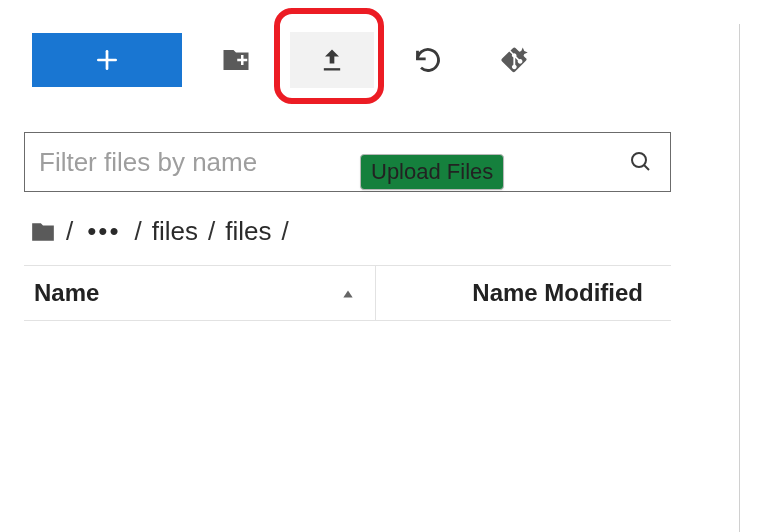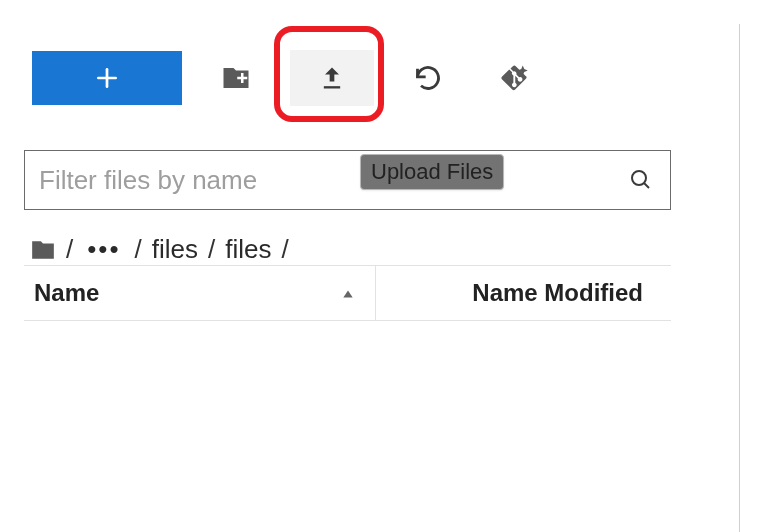--- a/index.html
+++ b/index.html
@@ -13,21 +13,21 @@
     }
     .right-border {
       position: absolute;
       right: 18px;
       top: 24px;
       bottom: 0;
       width: 1px;
       background: #d0d0d0;
     }
     .panel {
-      padding: 38px 24px 0 24px;
+      padding: 20px 24px 0 24px;
       width: 695px;
     }
     .toolbar {
       display: flex;
       align-items: center;
       gap: 28px;
       height: 80px;
       padding-left: 8px;
     }
     .new-btn {
@@ -68,21 +68,21 @@
       height: 56px;
       display: flex;
       align-items: center;
       justify-content: center;
       position: relative;
     }
     .tooltip {
       position: absolute;
       left: 360px;
       top: 154px;
-      background: #737373;
+      background: #15803d;
       border: 1px solid #b8b8b8;
       border-radius: 4px;
       padding: 4px 10px;
       font-size: 22px;
       color: #222;
       white-space: nowrap;
       box-shadow: 0 1px 2px rgba(0,0,0,0.08);
       z-index: 5;
     }
     .filter-row {
@@ -123,20 +123,21 @@
     }
     .bc-sep { color: #333; }
     .bc-folder-icon { color: #5a5a5a; display: flex; }
     .bc-ellipsis {
       padding: 0 4px;
       letter-spacing: 2px;
       cursor: pointer;
     }
     .bc-seg { cursor: pointer; }
     .headers {
+      margin-top: 18px;
       display: flex;
       border-top: 1px solid #e2e2e2;
       border-bottom: 1px solid #e2e2e2;
       height: 56px;
       align-items: center;
     }
     .col-name {
       width: 352px;
       display: flex;
       align-items: center;

